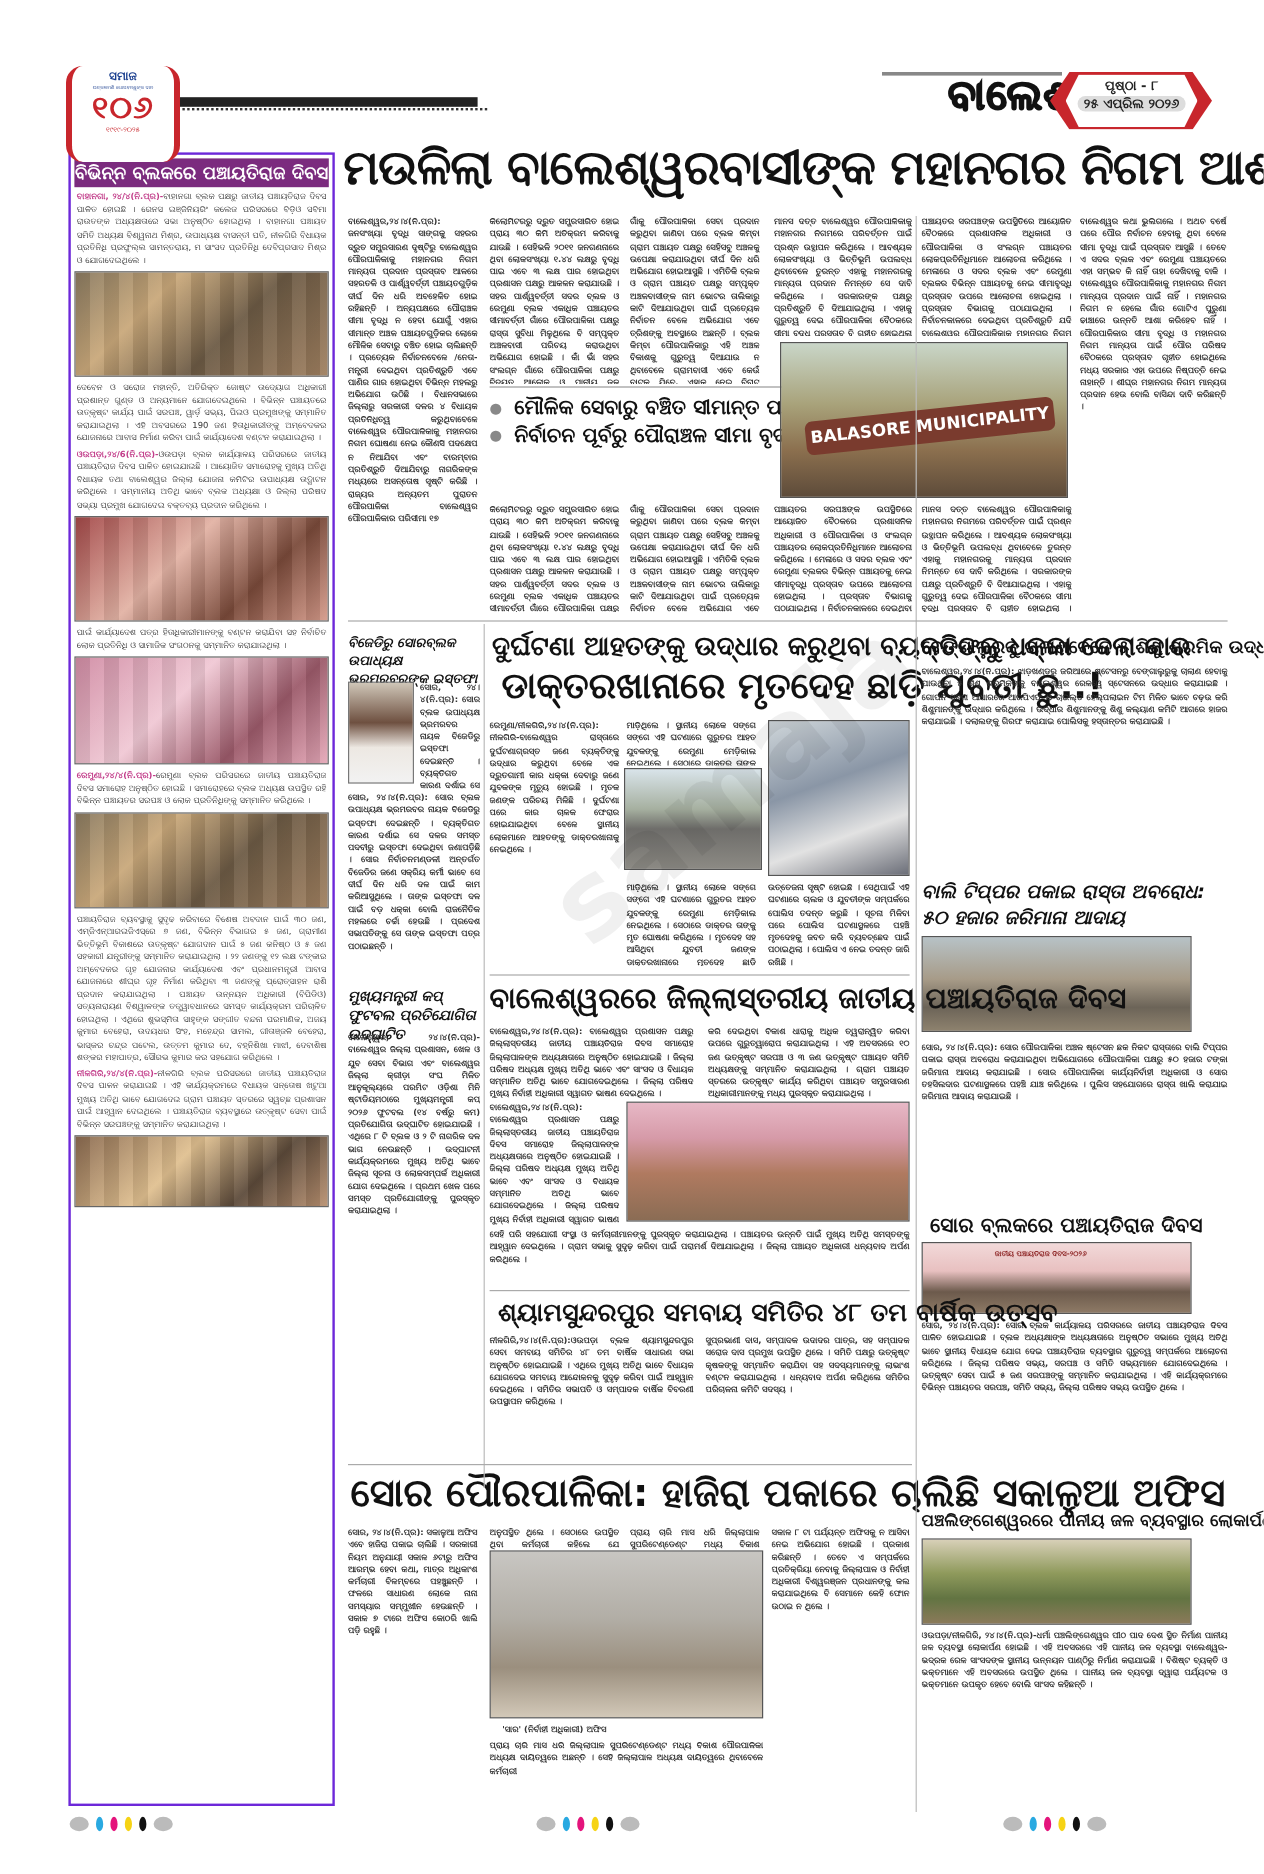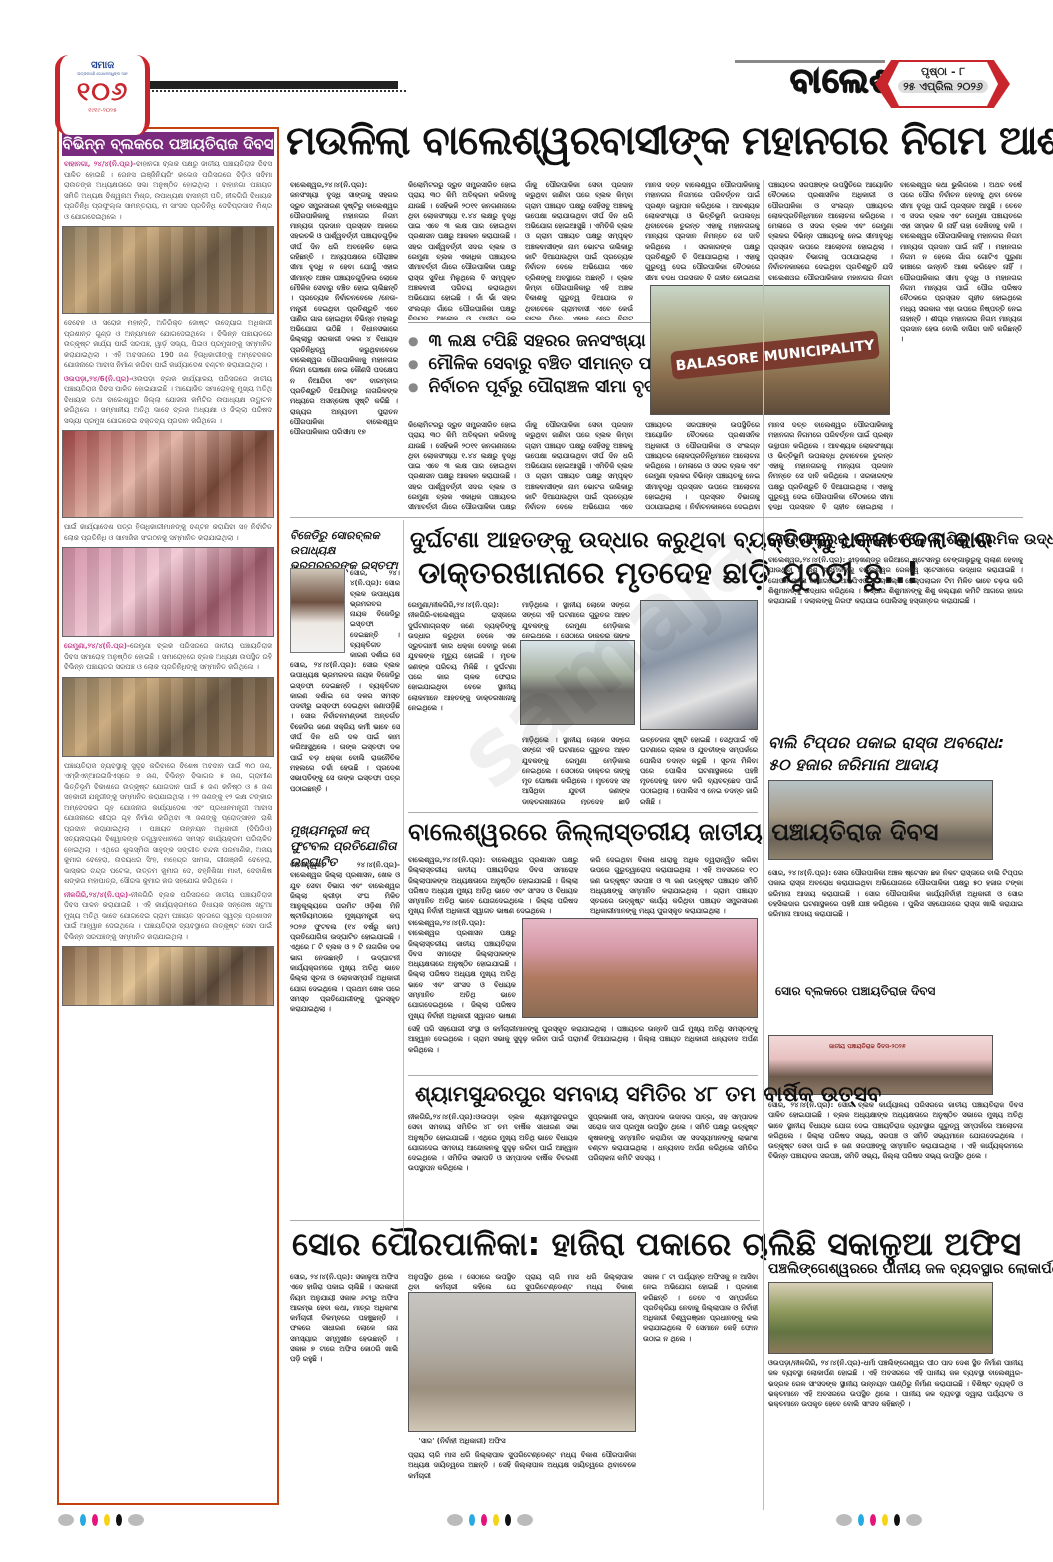--- a/index.html
+++ b/index.html
@@ -16,21 +16,21 @@
   .rule-black { position: absolute; left: 148px; top: 81px; width: 250px; height: 8px; background: #222; }
   .rule-dots { position: absolute; left: 148px; top: 90px; width: 258px; height: 4px; border-top: 2px dotted #333; }
   .rule-top { position: absolute; left: 735px; top: 60px; width: 150px; height: 3px; background: #888; }
   .section-name { position: absolute; left: 790px; top: 60px; font-size: 34px; font-weight: bold; color: #fff; -webkit-text-stroke: 1.5px #111; letter-spacing: 1px; }
   .pg-badge { position: absolute; left: 875px; top: 60px; width: 135px; height: 48px; background: #c8262c; clip-path: polygon(12% 0, 88% 0, 100% 50%, 88% 100%, 12% 100%, 0 50%); }
   .pg-inner { position: absolute; left: 888px; top: 62px; width: 110px; height: 44px; background: #fff; clip-path: polygon(10% 0, 90% 0, 100% 50%, 90% 100%, 10% 100%, 0 50%); text-align: center; }
   .pg-inner .pg { font-size: 11px; font-weight: bold; margin-top: 3px; }
   .pg-inner .dt { font-size: 11px; font-weight: bold; background: #ddd; margin: 2px 10px 0; border-radius: 8px; }
 
   
-  .left-col { position: absolute; left: 57px; top: 127px; width: 222px; height: 1378px; border: 2px solid #c2410c; padding: 3px; }
+  .left-col { position: absolute; left: 57px; top: 127px; width: 222px; height: 1378px; border: 2px solid #6d28d9; padding: 3px; }
   .left-head { background: #7b2b7e; color: #fff; font-size: 15px; font-weight: bold; text-align: center; padding: 3px 0; }
   .left-text { font-size: 7px; line-height: 10.5px; color: #333; text-align: justify; margin: 3px 2px; }
   .dateline { color: #c23d8a; font-weight: bold; }
   .photo { background: linear-gradient(135deg, #8a7a60 0%, #c9a87a 30%, #6c5a44 60%, #a08060 100%); border: 1px solid #666; margin: 4px 0; position: relative; overflow: hidden; }
   .photo::after { content: ""; position: absolute; inset: 0; background: repeating-linear-gradient(90deg, rgba(0,0,0,0.08) 0 12px, rgba(255,255,255,0.06) 12px 24px); }
 
   
   .main-headline { position: absolute; left: 286px; top: 117px; width: 735px; font-size: 40px; font-weight: bold; color: #111; letter-spacing: -1px; white-space: nowrap; }
   .col-text { position: absolute; font-size: 7px; line-height: 10.3px; color: #333; text-align: justify; font-weight: bold; }
   .bullets { position: absolute; left: 408px; top: 322px; width: 350px; border-top: 1px solid #999; padding-top: 4px; }
@@ -96,21 +96,20 @@
 </div>
 
 <div class="main-headline">ମଉଳିଲା ବାଲେଶ୍ୱରବାସୀଙ୍କ ମହାନଗର ନିଗମ ଆଶା</div>
 <div class="col-text" style="left:290px;top:180px;width:108px;height:330px;overflow:hidden">ବାଲେଶ୍ୱର,୨୪।୪(ନି.ପ୍ର): ଜନସଂଖ୍ୟା ବୃଦ୍ଧି ସାଙ୍ଗକୁ ସହରର ଦ୍ରୁତ ସମ୍ପ୍ରସାରଣ ଦୃଷ୍ଟିରୁ ବାଲେଶ୍ୱର ପୌରପାଳିକାକୁ ମହାନଗର ନିଗମ ମାନ୍ୟତା ପ୍ରଦାନ ପ୍ରସ୍ତାବ ଆଳରେ ସହରତଳି ଓ ପାର୍ଶ୍ୱବର୍ତ୍ତୀ ପଞ୍ଚାୟତଗୁଡ଼ିକ ଦୀର୍ଘ ଦିନ ଧରି ଅବହେଳିତ ହୋଇ ରହିଛନ୍ତି । ଅନ୍ୟପକ୍ଷରେ ପୌରାଞ୍ଚଳ ସୀମା ବୃଦ୍ଧି ନ ହେବା ଯୋଗୁଁ ଏହାର ସୀମାନ୍ତ ଅଞ୍ଚଳ ପଞ୍ଚାୟତଗୁଡ଼ିକର ଲୋକେ ମୌଳିକ ସେବାରୁ ବଞ୍ଚିତ ହୋଇ ଚାଲିଛନ୍ତି । ପ୍ରତ୍ୟେକ ନିର୍ବାଚନବେଳେ /ନେତା-ମନ୍ତ୍ରୀ ଦେଇଥିବା ପ୍ରତିଶ୍ରୁତି ଏବେ ପାଣିର ଗାର ହୋଇଥିବା ବିଭିନ୍ନ ମହଲରୁ ଅଭିଯୋଗ ଉଠିଛି । ବିଧାନସଭାରେ ଜିଲ୍ଲାରୁ ସରକାରୀ ଦଳର ୪ ବିଧାୟକ ପ୍ରତିନିଧିତ୍ୱ କରୁଥିବାବେଳେ ବାଲେଶ୍ୱର ପୌରପାଳିକାକୁ ମହାନଗର ନିଗମ ଘୋଷଣା ନେଇ କୌଣସି ପଦକ୍ଷେପ ନ ନିଆଯିବା ଏବଂ ବାରମ୍ବାର ପ୍ରତିଶ୍ରୁତି ଦିଆଯିବାରୁ ନାଗରିକଙ୍କ ମଧ୍ୟରେ ଅସନ୍ତୋଷ ସୃଷ୍ଟି କରିଛି । ରାଜ୍ୟର ଅନ୍ୟତମ ପୁରାତନ ପୌରପାଳିକା ବାଲେଶ୍ୱର ପୌରପାଳିକାର ପରିସୀମା ୧୭</div>
 <div class="col-text" style="left:408px;top:180px;width:108px;height:140px;overflow:hidden">କିଲୋମିଟରରୁ ଦ୍ରୁତ ସମ୍ପ୍ରସାରିତ ହୋଇ ପ୍ରାୟ ୩୦ କିମି ଅତିକ୍ରମ କରିବାକୁ ଯାଉଛି । ସେହିଭଳି ୨୦୧୧ ଜନଗଣନାରେ ଥିବା ଲୋକସଂଖ୍ୟା ୧.୪୪ ଲକ୍ଷରୁ ବୃଦ୍ଧି ପାଇ ଏବେ ୩ ଲକ୍ଷ ପାର ହୋଇଥିବା ପ୍ରଶାସନ ପକ୍ଷରୁ ଆକଳନ କରାଯାଉଛି । ସହର ପାର୍ଶ୍ୱବର୍ତ୍ତୀ ସଦର ବ୍ଲକ ଓ ରେମୁଣା ବ୍ଲକ ଏକାଧିକ ପଞ୍ଚାୟତର ସୀମାବର୍ତ୍ତୀ ଗାଁରେ ପୌରପାଳିକା ପକ୍ଷରୁ ରାସ୍ତା ସୁବିଧା ମିଳୁଥିଲେ ବି ସମ୍ପୃକ୍ତ ଅଞ୍ଚଳବାସୀ ପରିଚୟ କରାଉଥିବା ଅଭିଯୋଗ ହୋଇଛି । କାଁ ଭାଁ ସହର ସଂଲଗ୍ନ ଗାଁରେ ପୌରପାଳିକା ପକ୍ଷରୁ ବିଦ୍ୟୁତ ଆଲୋକ ଓ ପାନୀୟ ଜଳ ପ୍ରଦାନ ଭଳି ସେବା ପ୍ରଦାନ କରାଯାଉଥିଲେ ମଧ୍ୟ ବହୁ ଗାଁ ଏଥିରୁ ବଞ୍ଚିତ ହୋଇଛନ୍ତି । ସବୁଠାରୁ ବଡ଼ କଥା ହେଲା, ସୀମାବର୍ତ୍ତୀ</div>
 <div class="col-text" style="left:525px;top:180px;width:108px;height:140px;overflow:hidden">ଗାଁକୁ ପୌରପାଳିକା ସେବା ପ୍ରଦାନ କରୁଥିବା ଜାଣିବା ପରେ ବ୍ଲକ କିମ୍ବା ଗ୍ରାମ ପଞ୍ଚାୟତ ପକ୍ଷରୁ ସେହିସବୁ ଅଞ୍ଚଳକୁ ଉପେକ୍ଷା କରାଯାଉଥିବା ଦୀର୍ଘ ଦିନ ଧରି ଅଭିଯୋଗ ହୋଇଆସୁଛି । ଏମିତିକି ବ୍ଲକ ଓ ଗ୍ରାମ ପଞ୍ଚାୟତ ପକ୍ଷରୁ ସମ୍ପୃକ୍ତ ଅଞ୍ଚଳବାସୀଙ୍କ ନାମ ଭୋଟର ତାଲିକାରୁ କାଟି ଦିଆଯାଉଥିବା ପାଇଁ ପ୍ରତ୍ୟେକ ନିର୍ବାଚନ ବେଳେ ଅଭିଯୋଗ ଏବେ ତ୍ରିଶଙ୍କୁ ଅବସ୍ଥାରେ ଅଛନ୍ତି । ବ୍ଲକ କିମ୍ବା ପୌରପାଳିକାରୁ ଏହି ଅଞ୍ଚଳ ବିକାଶକୁ ଗୁରୁତ୍ୱ ଦିଆଯାଉ ନ ଥିବାବେଳେ ଗ୍ରାମବାସୀ ଏବେ କେଉଁ ବାଟକୁ ଯିବେ, ଏହାକୁ ନେଇ ବିରାଟ ପ୍ରଶ୍ନବାଚୀ ସୃଷ୍ଟି ହୋଇଛି । ତେବେ ବିଧାନସଭା ଅଧିବେଶନରେ ସଦର ବିଧାୟକ</div>
 <div class="col-text" style="left:645px;top:180px;width:115px;height:100px;overflow:hidden">ମାନସ ଦତ୍ତ ବାଲେଶ୍ୱର ପୌରପାଳିକାକୁ ମହାନଗର ନିଗମରେ ପରିବର୍ତ୍ତନ ପାଇଁ ପ୍ରଶ୍ନ ଉତ୍ଥାପନ କରିଥିଲେ । ଆବଶ୍ୟକ ଲୋକସଂଖ୍ୟା ଓ ଭିତ୍ତିଭୂମି ଉପଲବ୍ଧ ଥିବାବେଳେ ତୁରନ୍ତ ଏହାକୁ ମହାନଗରକୁ ମାନ୍ୟତା ପ୍ରଦାନ ନିମନ୍ତେ ସେ ଦାବି କରିଥିଲେ । ସରକାରଙ୍କ ପକ୍ଷରୁ ପ୍ରତିଶ୍ରୁତି ବି ଦିଆଯାଇଥିଲା । ଏହାକୁ ଗୁରୁତ୍ୱ ଦେଇ ପୌରପାଳିକା ବୈଠକରେ ସୀମା ବୃଦ୍ଧି ପ୍ରସ୍ତାବ ବି ଗୃହୀତ ହୋଇଥିଲା । ଏମିତିକି ସଦର ବିଧାୟକ, ସରକାରୀ ଦଳ ଉପ ମୁଖ୍ୟ ସଚେତକ ତଥା ରେମୁଣା ବିଧାୟକ ଏବଂ ପୌରାଞ୍ଚଳ ସୀମାବର୍ତ୍ତୀ</div>
 <div class="col-text" style="left:645px;top:420px;width:115px;height:90px;overflow:hidden">ପଞ୍ଚାୟତର ସରପଞ୍ଚଙ୍କ ଉପସ୍ଥିତିରେ ଆୟୋଜିତ ବୈଠକରେ ପ୍ରଶାସନିକ ଅଧିକାରୀ ଓ ପୌରପାଳିକା ଓ ସଂଲଗ୍ନ ପଞ୍ଚାୟତର ଲୋକପ୍ରତିନିଧିମାନେ ଆଲୋଚନା କରିଥିଲେ । ମେଳାରେ ଓ ସଦର ବ୍ଲକ ଏବଂ ରେମୁଣା ବ୍ଲକର ବିଭିନ୍ନ ପଞ୍ଚାୟତକୁ ନେଇ ସୀମାବୃଦ୍ଧି ପ୍ରସ୍ତାବ ଉପରେ ଆଲୋଚନା ହୋଇଥିଲା । ପ୍ରସ୍ତାବ ବିଭାଗକୁ ପଠାଯାଇଥିଲା । ନିର୍ବାଚନକାଳରେ ଦେଇଥିବା ପ୍ରତିଶ୍ରୁତି ଯଦି ବାଲେଶ୍ୱର ପୌରପାଳିକାକୁ ମହାନଗର ନିଗମ ମାନ୍ୟତା ମିଳିବ ତେବେ ହିଁ ବିକାଶ ସମ୍ଭବ ହେବ ବୋଲି ନାଗରିକ ମତ ଦେଇଛନ୍ତି ।</div>
 <div class="col-text" style="left:645px;top:285px;width:0;height:0"></div>
 <div class="bullets">
-  <div class="bullet">୩ ଲକ୍ଷ ଟପିଛି ସହରର ଜନସଂଖ୍ୟା</div>
   <div class="bullet">ମୌଳିକ ସେବାରୁ ବଞ୍ଚିତ ସୀମାନ୍ତ ପଞ୍ଚାୟତବାସୀ</div>
   <div class="bullet">ନିର୍ବାଚନ ପୂର୍ବରୁ ପୌରାଞ୍ଚଳ ସୀମା ବୃଦ୍ଧି ହେବ କି?</div>
 </div>
 <div class="col-text" style="left:408px;top:420px;width:108px;height:90px;overflow:hidden">କିଲୋମିଟରରୁ ଦ୍ରୁତ ସମ୍ପ୍ରସାରିତ ହୋଇ ପ୍ରାୟ ୩୦ କିମି ଅତିକ୍ରମ କରିବାକୁ ଯାଉଛି । ସେହିଭଳି ୨୦୧୧ ଜନଗଣନାରେ ଥିବା ଲୋକସଂଖ୍ୟା ୧.୪୪ ଲକ୍ଷରୁ ବୃଦ୍ଧି ପାଇ ଏବେ ୩ ଲକ୍ଷ ପାର ହୋଇଥିବା ପ୍ରଶାସନ ପକ୍ଷରୁ ଆକଳନ କରାଯାଉଛି । ସହର ପାର୍ଶ୍ୱବର୍ତ୍ତୀ ସଦର ବ୍ଲକ ଓ ରେମୁଣା ବ୍ଲକ ଏକାଧିକ ପଞ୍ଚାୟତର ସୀମାବର୍ତ୍ତୀ ଗାଁରେ ପୌରପାଳିକା ପକ୍ଷରୁ ରାସ୍ତା ସୁବିଧା ମିଳୁଥିଲେ ବି ସମ୍ପୃକ୍ତ ଅଞ୍ଚଳବାସୀ ପରିଚୟ କରାଉଥିବା ଅଭିଯୋଗ ହୋଇଛି । କାଁ ଭାଁ ସହର ସଂଲଗ୍ନ ଗାଁରେ ପୌରପାଳିକା ପକ୍ଷରୁ ବିଦ୍ୟୁତ ଆଲୋକ ଓ ପାନୀୟ ଜଳ ପ୍ରଦାନ ଭଳି ସେବା ପ୍ରଦାନ କରାଯାଉଥିଲେ ମଧ୍ୟ ବହୁ ଗାଁ ଏଥିରୁ ବଞ୍ଚିତ ହୋଇଛନ୍ତି । ସବୁଠାରୁ ବଡ଼ କଥା ହେଲା, ସୀମାବର୍ତ୍ତୀ</div>
 <div class="col-text" style="left:525px;top:420px;width:108px;height:90px;overflow:hidden">ଗାଁକୁ ପୌରପାଳିକା ସେବା ପ୍ରଦାନ କରୁଥିବା ଜାଣିବା ପରେ ବ୍ଲକ କିମ୍ବା ଗ୍ରାମ ପଞ୍ଚାୟତ ପକ୍ଷରୁ ସେହିସବୁ ଅଞ୍ଚଳକୁ ଉପେକ୍ଷା କରାଯାଉଥିବା ଦୀର୍ଘ ଦିନ ଧରି ଅଭିଯୋଗ ହୋଇଆସୁଛି । ଏମିତିକି ବ୍ଲକ ଓ ଗ୍ରାମ ପଞ୍ଚାୟତ ପକ୍ଷରୁ ସମ୍ପୃକ୍ତ ଅଞ୍ଚଳବାସୀଙ୍କ ନାମ ଭୋଟର ତାଲିକାରୁ କାଟି ଦିଆଯାଉଥିବା ପାଇଁ ପ୍ରତ୍ୟେକ ନିର୍ବାଚନ ବେଳେ ଅଭିଯୋଗ ଏବେ ତ୍ରିଶଙ୍କୁ ଅବସ୍ଥାରେ ଅଛନ୍ତି । ବ୍ଲକ କିମ୍ବା ପୌରପାଳିକାରୁ ଏହି ଅଞ୍ଚଳ ବିକାଶକୁ ଗୁରୁତ୍ୱ ଦିଆଯାଉ ନ ଥିବାବେଳେ ଗ୍ରାମବାସୀ ଏବେ କେଉଁ ବାଟକୁ ଯିବେ, ଏହାକୁ ନେଇ ବିରାଟ ପ୍ରଶ୍ନବାଚୀ ସୃଷ୍ଟି ହୋଇଛି । ତେବେ ବିଧାନସଭା ଅଧିବେଶନରେ ସଦର ବିଧାୟକ</div>
 <div class="img-box building" style="left:650px;top:285px;width:240px;height:130px">
   <div class="sign">BALASORE MUNICIPALITY</div>
 </div>
 <div class="col-text" style="left:768px;top:180px;width:125px;height:100px;overflow:hidden">ପଞ୍ଚାୟତର ସରପଞ୍ଚଙ୍କ ଉପସ୍ଥିତିରେ ଆୟୋଜିତ ବୈଠକରେ ପ୍ରଶାସନିକ ଅଧିକାରୀ ଓ ପୌରପାଳିକା ଓ ସଂଲଗ୍ନ ପଞ୍ଚାୟତର ଲୋକପ୍ରତିନିଧିମାନେ ଆଲୋଚନା କରିଥିଲେ । ମେଳାରେ ଓ ସଦର ବ୍ଲକ ଏବଂ ରେମୁଣା ବ୍ଲକର ବିଭିନ୍ନ ପଞ୍ଚାୟତକୁ ନେଇ ସୀମାବୃଦ୍ଧି ପ୍ରସ୍ତାବ ଉପରେ ଆଲୋଚନା ହୋଇଥିଲା । ପ୍ରସ୍ତାବ ବିଭାଗକୁ ପଠାଯାଇଥିଲା । ନିର୍ବାଚନକାଳରେ ଦେଇଥିବା ପ୍ରତିଶ୍ରୁତି ଯଦି ବାଲେଶ୍ୱର ପୌରପାଳିକାକୁ ମହାନଗର ନିଗମ ମାନ୍ୟତା ମିଳିବ ତେବେ ହିଁ ବିକାଶ ସମ୍ଭବ ହେବ ବୋଲି ନାଗରିକ ମତ ଦେଇଛନ୍ତି ।</div>
 <div class="col-text" style="left:900px;top:180px;width:122px;height:330px;overflow:hidden">ବାଲେଶ୍ୱର କଥା ଭୁଲିଗଲେ । ଅଥଚ ବର୍ଷେ ପରେ ପୌର ନିର୍ବାଚନ ହେବାକୁ ଥିବା ବେଳେ ସୀମା ବୃଦ୍ଧି ପାଇଁ ପ୍ରସ୍ତାବ ଆସୁଛି । ତେବେ ଏ ସଦର ବ୍ଲକ ଏବଂ ରେମୁଣା ପଞ୍ଚାୟତରେ ଏହା ସମ୍ଭବ କି ନାହିଁ ତାହା ଦେଖିବାକୁ ବାକି । ବାଲେଶ୍ୱର ପୌରପାଳିକାକୁ ମହାନଗର ନିଗମ ମାନ୍ୟତା ପ୍ରଦାନ ପାଇଁ ନାହିଁ । ମହାନଗର ନିଗମ ନ ହେଲେ ଗାଁର ଗୋଟିଏ ପୁରୁଣା ଢାଞ୍ଚାରେ ଉନ୍ନତି ଆଶା କରିହେବ ନାହିଁ । ପୌରପାଳିକାର ସୀମା ବୃଦ୍ଧି ଓ ମହାନଗର ନିଗମ ମାନ୍ୟତା ପାଇଁ ପୌର ପରିଷଦ ବୈଠକରେ ପ୍ରସ୍ତାବ ଗୃହୀତ ହୋଇଥିଲେ ମଧ୍ୟ ସରକାର ଏହା ଉପରେ ନିଷ୍ପତ୍ତି ନେଇ ନାହାନ୍ତି । ଶୀଘ୍ର ମହାନଗର ନିଗମ ମାନ୍ୟତା ପ୍ରଦାନ ହେଉ ବୋଲି ବାସିନ୍ଦା ଦାବି କରିଛନ୍ତି ।</div>
@@ -141,21 +140,21 @@
 <div class="small-head" style="left:290px;top:822px;width:110px;font-size:12px;line-height:16px">ମୁଖ୍ୟମନ୍ତ୍ରୀ କପ୍ ଫୁଟବଲ ପ୍ରତିଯୋଗିତା ଉଦ୍‌ଘାଟିତ</div>
 <div class="col-text" style="left:290px;top:860px;width:110px;height:362px;overflow:hidden">ବାଲେଶ୍ୱର, ୨୪।୪(ନି.ପ୍ର)-ବାଲେଶ୍ୱର ଜିଲ୍ଲା ପ୍ରଶାସନ, ଖେଳ ଓ ଯୁବ ସେବା ବିଭାଗ ଏବଂ ବାଲେଶ୍ୱର ଜିଲ୍ଲା କ୍ରୀଡ଼ା ସଂଘ ମିଳିତ ଆନୁକୂଲ୍ୟରେ ପରମିଟ ଓଡ଼ିଶା ମିନି ଷ୍ଟାଡିୟମଠାରେ ମୁଖ୍ୟମନ୍ତ୍ରୀ କପ୍ ୨୦୨୬ ଫୁଟବଲ (୧୪ ବର୍ଷରୁ କମ) ପ୍ରତିଯୋଗିତା ଉଦ୍‌ଘାଟିତ ହୋଇଯାଇଛି । ଏଥିରେ ୮ ଟି ବ୍ଲକ ଓ ୨ ଟି ନାଗରିକ ଦଳ ଭାଗ ନେଉଛନ୍ତି । ଉଦ୍‌ଘାଟନୀ କାର୍ଯ୍ୟକ୍ରମରେ ମୁଖ୍ୟ ଅତିଥି ଭାବେ ଜିଲ୍ଲା ସୂଚନା ଓ ଲୋକସମ୍ପର୍କ ଅଧିକାରୀ ଯୋଗ ଦେଇଥିଲେ । ପ୍ରଥମ ଖେଳ ପରେ ସମସ୍ତ ପ୍ରତିଯୋଗୀଙ୍କୁ ପୁରସ୍କୃତ କରାଯାଇଥିଲା ।</div>
 
 <div class="sub-head" style="left:408px;top:818px;font-size:24px">ବାଲେଶ୍ୱରରେ ଜିଲ୍ଲାସ୍ତରୀୟ ଜାତୀୟ ପଞ୍ଚାୟତିରାଜ ଦିବସ</div>
 <div class="col-text" style="left:408px;top:855px;width:170px;height:60px;overflow:hidden">ବାଲେଶ୍ୱର,୨୪।୪(ନି.ପ୍ର): ବାଲେଶ୍ୱର ପ୍ରଶାସନ ପକ୍ଷରୁ ଜିଲ୍ଲାସ୍ତରୀୟ ଜାତୀୟ ପଞ୍ଚାୟତିରାଜ ଦିବସ ସମାରୋହ ଜିଲ୍ଲାପାଳଙ୍କ ଅଧ୍ୟକ୍ଷତାରେ ଅନୁଷ୍ଠିତ ହୋଇଯାଇଛି । ଜିଲ୍ଲା ପରିଷଦ ଅଧ୍ୟକ୍ଷ ମୁଖ୍ୟ ଅତିଥି ଭାବେ ଏବଂ ସାଂସଦ ଓ ବିଧାୟକ ସମ୍ମାନିତ ଅତିଥି ଭାବେ ଯୋଗଦେଇଥିଲେ । ଜିଲ୍ଲା ପରିଷଦ ମୁଖ୍ୟ ନିର୍ବାହୀ ଅଧିକାରୀ ସ୍ୱାଗତ ଭାଷଣ ଦେଇଥିଲେ ।</div>
 <div class="col-text" style="left:590px;top:855px;width:168px;height:60px;overflow:hidden">କରି ଦେଇଥିବା ବିକାଶ ଧାରାକୁ ଅଧିକ ତ୍ୱରାନ୍ୱିତ କରିବା ଉପରେ ଗୁରୁତ୍ୱାରୋପ କରାଯାଇଥିଲା । ଏହି ଅବସରରେ ୧୦ ଜଣ ଉତ୍କୃଷ୍ଟ ସରପଞ୍ଚ ଓ ୩ ଜଣ ଉତ୍କୃଷ୍ଟ ପଞ୍ଚାୟତ ସମିତି ଅଧ୍ୟକ୍ଷଙ୍କୁ ସମ୍ମାନିତ କରାଯାଇଥିଲା । ଗ୍ରାମ ପଞ୍ଚାୟତ ସ୍ତରରେ ଉତ୍କୃଷ୍ଟ କାର୍ଯ୍ୟ କରିଥିବା ପଞ୍ଚାୟତ ସମ୍ପ୍ରସାରଣ ଅଧିକାରୀମାନଙ୍କୁ ମଧ୍ୟ ପୁରସ୍କୃତ କରାଯାଇଥିଲା ।</div>
 <div class="col-text" style="left:408px;top:918px;width:108px;height:105px;overflow:hidden">ବାଲେଶ୍ୱର,୨୪।୪(ନି.ପ୍ର): ବାଲେଶ୍ୱର ପ୍ରଶାସନ ପକ୍ଷରୁ ଜିଲ୍ଲାସ୍ତରୀୟ ଜାତୀୟ ପଞ୍ଚାୟତିରାଜ ଦିବସ ସମାରୋହ ଜିଲ୍ଲାପାଳଙ୍କ ଅଧ୍ୟକ୍ଷତାରେ ଅନୁଷ୍ଠିତ ହୋଇଯାଇଛି । ଜିଲ୍ଲା ପରିଷଦ ଅଧ୍ୟକ୍ଷ ମୁଖ୍ୟ ଅତିଥି ଭାବେ ଏବଂ ସାଂସଦ ଓ ବିଧାୟକ ସମ୍ମାନିତ ଅତିଥି ଭାବେ ଯୋଗଦେଇଥିଲେ । ଜିଲ୍ଲା ପରିଷଦ ମୁଖ୍ୟ ନିର୍ବାହୀ ଅଧିକାରୀ ସ୍ୱାଗତ ଭାଷଣ ଦେଇଥିଲେ ।</div>
 <div class="img-box stage" style="left:522px;top:918px;width:236px;height:100px"></div>
 <div class="col-text" style="left:408px;top:1024px;width:350px;height:48px;overflow:hidden">ସେହି ପରି ସହଯୋଗୀ ସଂସ୍ଥା ଓ କର୍ମଚାରୀମାନଙ୍କୁ ପୁରସ୍କୃତ କରାଯାଇଥିଲା । ପଞ୍ଚାୟତର ଉନ୍ନତି ପାଇଁ ମୁଖ୍ୟ ଅତିଥି ସମସ୍ତଙ୍କୁ ଆହ୍ୱାନ ଦେଇଥିଲେ । ଗ୍ରାମ ସଭାକୁ ସୁଦୃଢ଼ କରିବା ପାଇଁ ପରାମର୍ଶ ଦିଆଯାଇଥିଲା । ଜିଲ୍ଲା ପଞ୍ଚାୟତ ଅଧିକାରୀ ଧନ୍ୟବାଦ ଅର୍ପଣ କରିଥିଲେ ।</div>
 
-<div class="sub-head" style="left:775px;top:984px;font-size:12px">ସୋର ବ୍ଲକରେ ପଞ୍ଚାୟତିରାଜ ଦିବସ</div>
+<div class="sub-head" style="left:775px;top:1012px;font-size:17px">ସୋର ବ୍ଲକରେ ପଞ୍ଚାୟତିରାଜ ଦିବସ</div>
 <div class="img-box stage" style="left:768px;top:1035px;width:225px;height:60px;background:linear-gradient(180deg,#f2d9d9 0%,#e8c0c0 40%,#6c5a4c 70%,#8e7a66 100%)">
   <div style="position:absolute;left:60px;top:6px;font-size:6px;color:#8a1f1f;font-weight:bold">ଜାତୀୟ ପଞ୍ଚାୟତିରାଜ ଦିବସ-୨୦୨୬</div>
 </div>
 <div class="col-text" style="left:768px;top:1100px;width:255px;height:142px;overflow:hidden">ସୋର, ୨୪।୪(ନି.ପ୍ର): ସୋର ବ୍ଲକ କାର୍ଯ୍ୟାଳୟ ପରିସରରେ ଜାତୀୟ ପଞ୍ଚାୟତିରାଜ ଦିବସ ପାଳିତ ହୋଇଯାଇଛି । ବ୍ଲକ ଅଧ୍ୟକ୍ଷାଙ୍କ ଅଧ୍ୟକ୍ଷତାରେ ଅନୁଷ୍ଠିତ ସଭାରେ ମୁଖ୍ୟ ଅତିଥି ଭାବେ ସ୍ଥାନୀୟ ବିଧାୟକ ଯୋଗ ଦେଇ ପଞ୍ଚାୟତିରାଜ ବ୍ୟବସ୍ଥାର ଗୁରୁତ୍ୱ ସମ୍ପର୍କରେ ଆଲୋଚନା କରିଥିଲେ । ଜିଲ୍ଲା ପରିଷଦ ସଭ୍ୟ, ସରପଞ୍ଚ ଓ ସମିତି ସଭ୍ୟମାନେ ଯୋଗଦେଇଥିଲେ । ଉତ୍କୃଷ୍ଟ ସେବା ପାଇଁ ୫ ଜଣ ସରପଞ୍ଚଙ୍କୁ ସମ୍ମାନିତ କରାଯାଇଥିଲା । ଏହି କାର୍ଯ୍ୟକ୍ରମରେ ବିଭିନ୍ନ ପଞ୍ଚାୟତର ସରପଞ୍ଚ, ସମିତି ସଭ୍ୟ, ଜିଲ୍ଲା ପରିଷଦ ସଭ୍ୟ ଉପସ୍ଥିତ ଥିଲେ ।</div>
 
 <div class="sub-head" style="left:415px;top:1082px;font-size:21px">ଶ୍ୟାମସୁନ୍ଦରପୁର ସମବାୟ ସମିତିର ୪୮ ତମ ବାର୍ଷିକ ଉତ୍ସବ</div>
 <div class="col-text" style="left:408px;top:1112px;width:170px;height:105px;overflow:hidden">ନୀଳଗିରି,୨୪।୪(ନି.ପ୍ର):ଓଉପଡ଼ା ବ୍ଲକ ଶ୍ୟାମସୁନ୍ଦରପୁର ସେବା ସମବାୟ ସମିତିର ୪୮ ତମ ବାର୍ଷିକ ସାଧାରଣ ସଭା ଅନୁଷ୍ଠିତ ହୋଇଯାଇଛି । ଏଥିରେ ମୁଖ୍ୟ ଅତିଥି ଭାବେ ବିଧାୟକ ଯୋଗଦେଇ ସମବାୟ ଆନ୍ଦୋଳନକୁ ସୁଦୃଢ଼ କରିବା ପାଇଁ ଆହ୍ୱାନ ଦେଇଥିଲେ । ସମିତିର ସଭାପତି ଓ ସମ୍ପାଦକ ବାର୍ଷିକ ବିବରଣୀ ଉପସ୍ଥାପନ କରିଥିଲେ ।</div>
 <div class="col-text" style="left:588px;top:1112px;width:170px;height:105px;overflow:hidden">ସୁପ୍ରଭାଣୀ ଦାସ, ସମ୍ପାଦକ ଉଦାଦର ପାତ୍ର, ସହ ସମ୍ପାଦକ ସରୋଜ ଦାସ ପ୍ରମୁଖ ଉପସ୍ଥିତ ଥିଲେ । ସମିତି ପକ୍ଷରୁ ଉତ୍କୃଷ୍ଟ କୃଷକଙ୍କୁ ସମ୍ମାନିତ କରାଯିବା ସହ ସଦସ୍ୟମାନଙ୍କୁ ଲାଭାଂଶ ବଣ୍ଟନ କରାଯାଇଥିଲା । ଧନ୍ୟବାଦ ଅର୍ପଣ କରିଥିଲେ ସମିତିର ପରିଚାଳନା କମିଟି ସଦସ୍ୟ ।</div>
 
 <div class="sub-head" style="left:292px;top:1225px;font-size:32px">ସୋର ପୌରପାଳିକା: ହାଜିରା ପକାରେ ଚାଲିଛି ସକାଳୁଆ ଅଫିସ</div>

